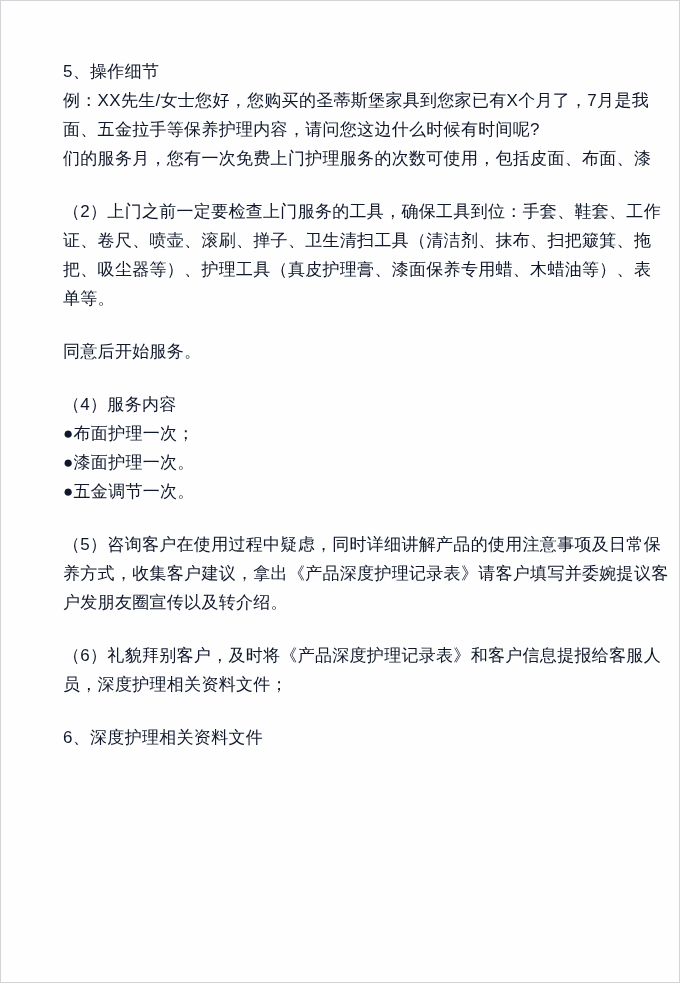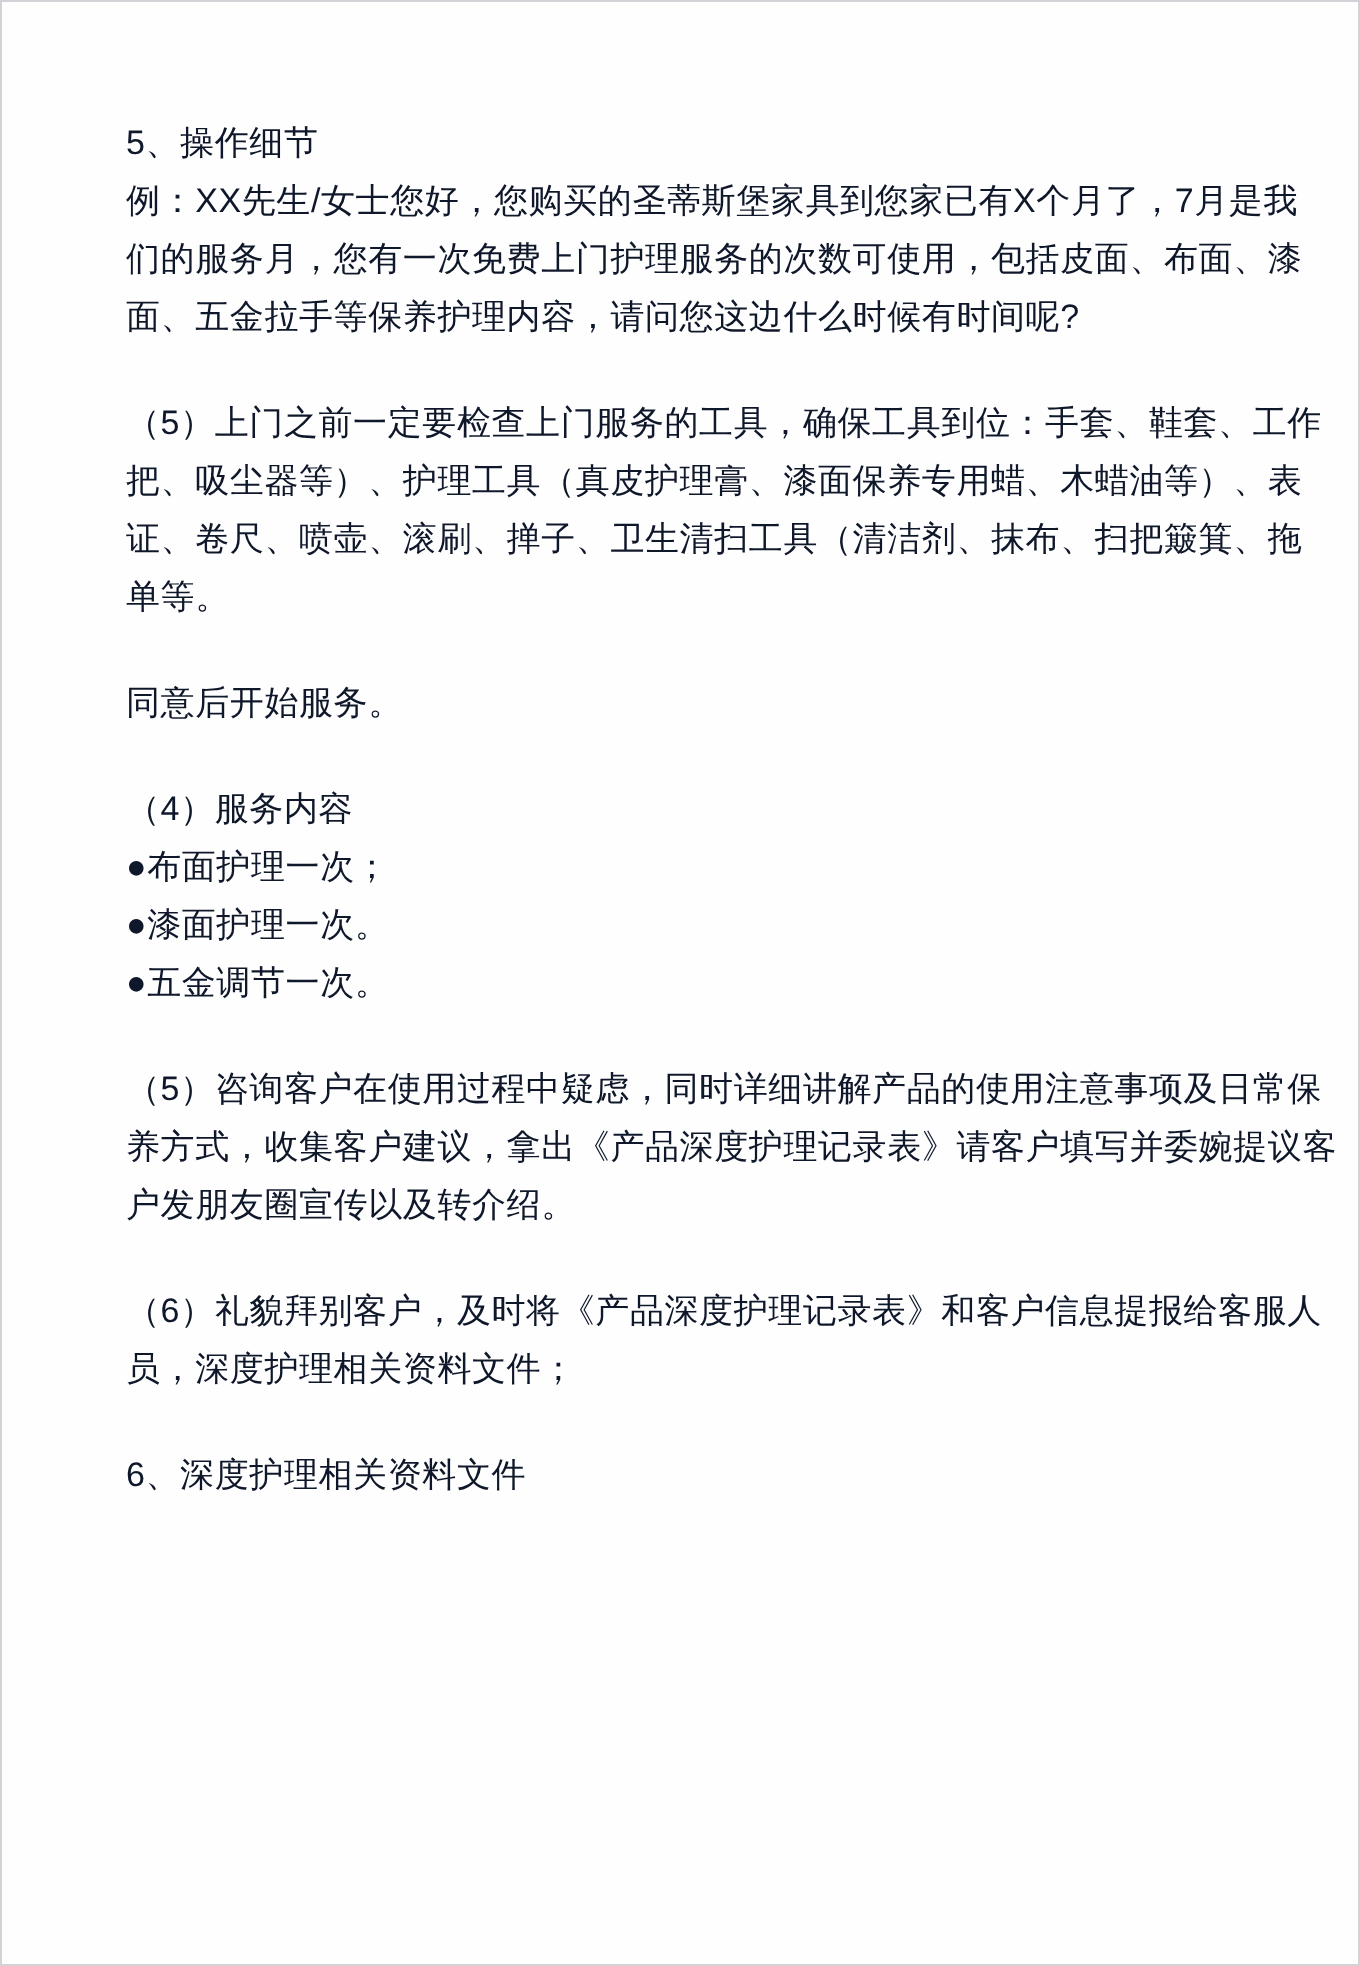--- a/index.html
+++ b/index.html
@@ -31,28 +31,28 @@
 </style>
 </head>
 <body>
 
 <div class="page">
   <div class="content">
 
     <div class="block">
       <div class="line">5、操作细节</div>
       <div class="line">例：XX先生/女士您好，您购买的圣蒂斯堡家具到您家已有X个月了，7月是我</div>
+      <div class="line">面、五金拉手等保养护理内容，请问您这边什么时候有时间呢?</div>
       <div class="line">们的服务月，您有一次免费上门护理服务的次数可使用，包括皮面、布面、漆</div>
-      <div class="line">面、五金拉手等保养护理内容，请问您这边什么时候有时间呢?</div>
     </div>
 
     <div class="block">
-      <div class="line">（5）上门之前一定要检查上门服务的工具，确保工具到位：手套、鞋套、工作</div>
+      <div class="line">（2）上门之前一定要检查上门服务的工具，确保工具到位：手套、鞋套、工作</div>
+      <div class="line">证、卷尺、喷壶、滚刷、掸子、卫生清扫工具（清洁剂、抹布、扫把簸箕、拖</div>
       <div class="line">把、吸尘器等）、护理工具（真皮护理膏、漆面保养专用蜡、木蜡油等）、表</div>
-      <div class="line">证、卷尺、喷壶、滚刷、掸子、卫生清扫工具（清洁剂、抹布、扫把簸箕、拖</div>
       <div class="line">单等。</div>
     </div>
 
     <div class="block">
       <div class="line">同意后开始服务。</div>
     </div>
 
     <div class="block">
       <div class="line">（4）服务内容</div>
       <div class="line">●布面护理一次；</div>

